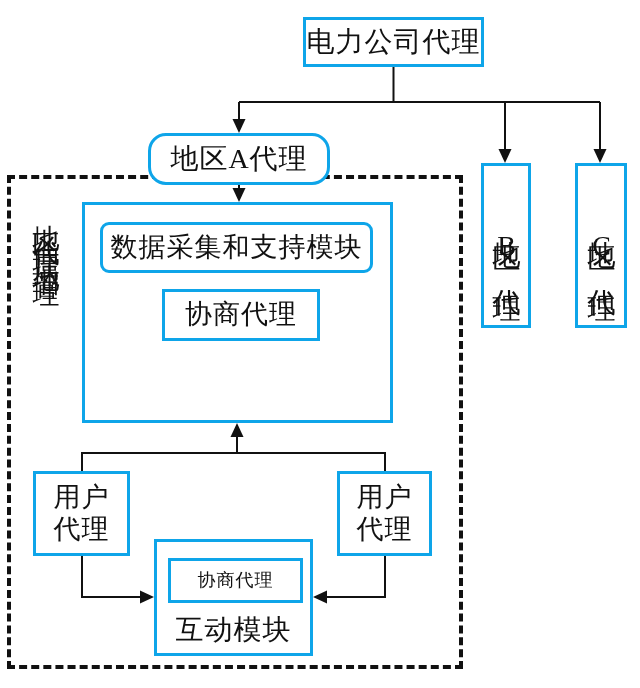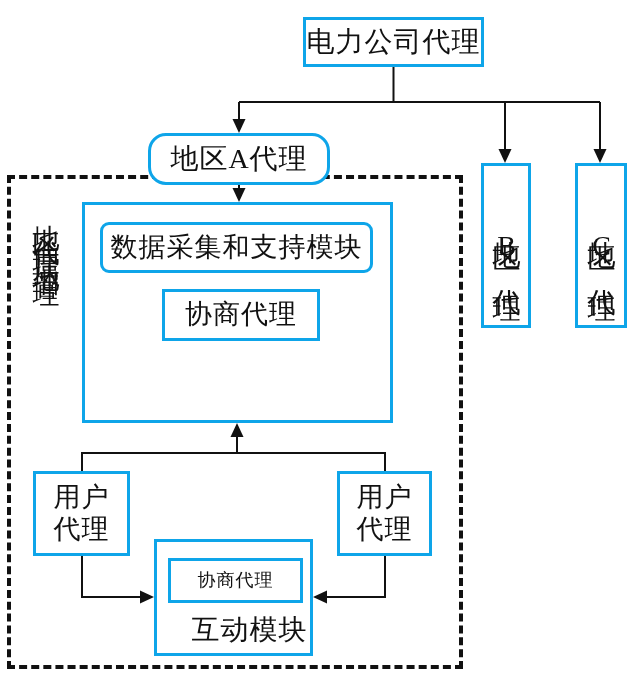--- a/index.html
+++ b/index.html
@@ -51,21 +51,21 @@
   .dashed-group {
     position: absolute;
     left: 7px; top: 175px;
     width: 456px; height: 494px;
     border: 4px dashed #111111;
     background: transparent;
   }
   .prewrap { white-space: pre-line; }
   .inner-caption {
     position: absolute;
-    left: 16px;
+    left: 0;
     width: 100%;
     text-align: center;
     font-size: 28px;
     color: #111111;
     letter-spacing: 1px;
   }
 </style>
 </head>
 <body>
 

